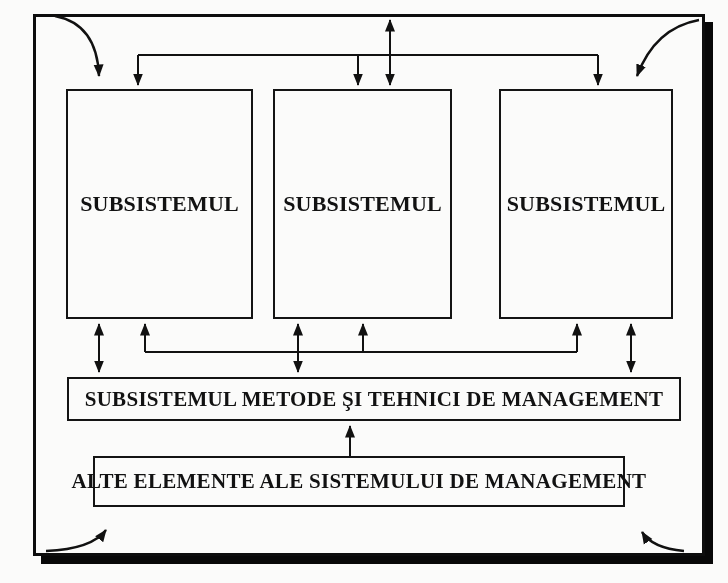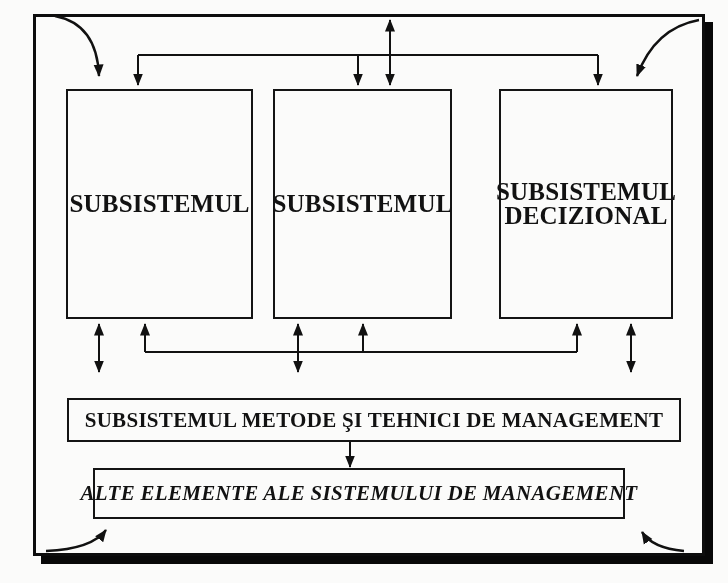--- a/index.html
+++ b/index.html
@@ -42,34 +42,34 @@
     align-items: center;
     justify-content: center;
     text-align: center;
     color: #121212;
     font-weight: bold;
     white-space: nowrap;
     box-sizing: border-box;
   }
   .box span { display: block; }
   .box-top {
-    font-size: 25px;
+    font-size: 22px;
     line-height: 24px;
     letter-spacing: 0.2px;
   }
   .box-wide {
     font-size: 21px;
     line-height: 23px;
     letter-spacing: 0.3px;
   }
   .b-org  { left: 66px;  top: 89px;  width: 187px; height: 230px; }
   .b-info { left: 273px; top: 89px;  width: 179px; height: 230px; }
   .b-dec  { left: 499px; top: 89px;  width: 174px; height: 230px; }
-  .b-met  { left: 67px;  top: 377px; width: 614px; height: 44px; margin-top: 21px; }
-  .b-alt  { left: 93px;  top: 468px; width: 532px; height: 51px; font-style: italic; }
+  .b-met  { left: 67px;  top: 377px; width: 614px; height: 44px; }
+  .b-alt  { left: 93px;  top: 456px; width: 532px; height: 51px; }
 </style>
 </head>
 <body>
 
 <div class="page">
 
   <div class="frame"></div>
 
   <svg class="wires" viewBox="0 0 728 583" xmlns="http://www.w3.org/2000/svg">
     <defs>
@@ -105,21 +105,20 @@
   <div class="box box-top b-org">
     <span>SUBSISTEMUL</span>
   </div>
 
   <div class="box box-top b-info">
     <span>SUBSISTEMUL</span>
   </div>
 
   <div class="box box-top b-dec">
     <span>SUBSISTEMUL</span>
-    <span>DECIZIONAL</span>
   </div>
 
   <div class="box box-wide b-met">
     <span>SUBSISTEMUL METODE ŞI TEHNICI DE MANAGEMENT</span>
   </div>
 
   <div class="box box-wide b-alt">
     <span>ALTE ELEMENTE ALE SISTEMULUI DE MANAGEMENT</span>
   </div>
 

